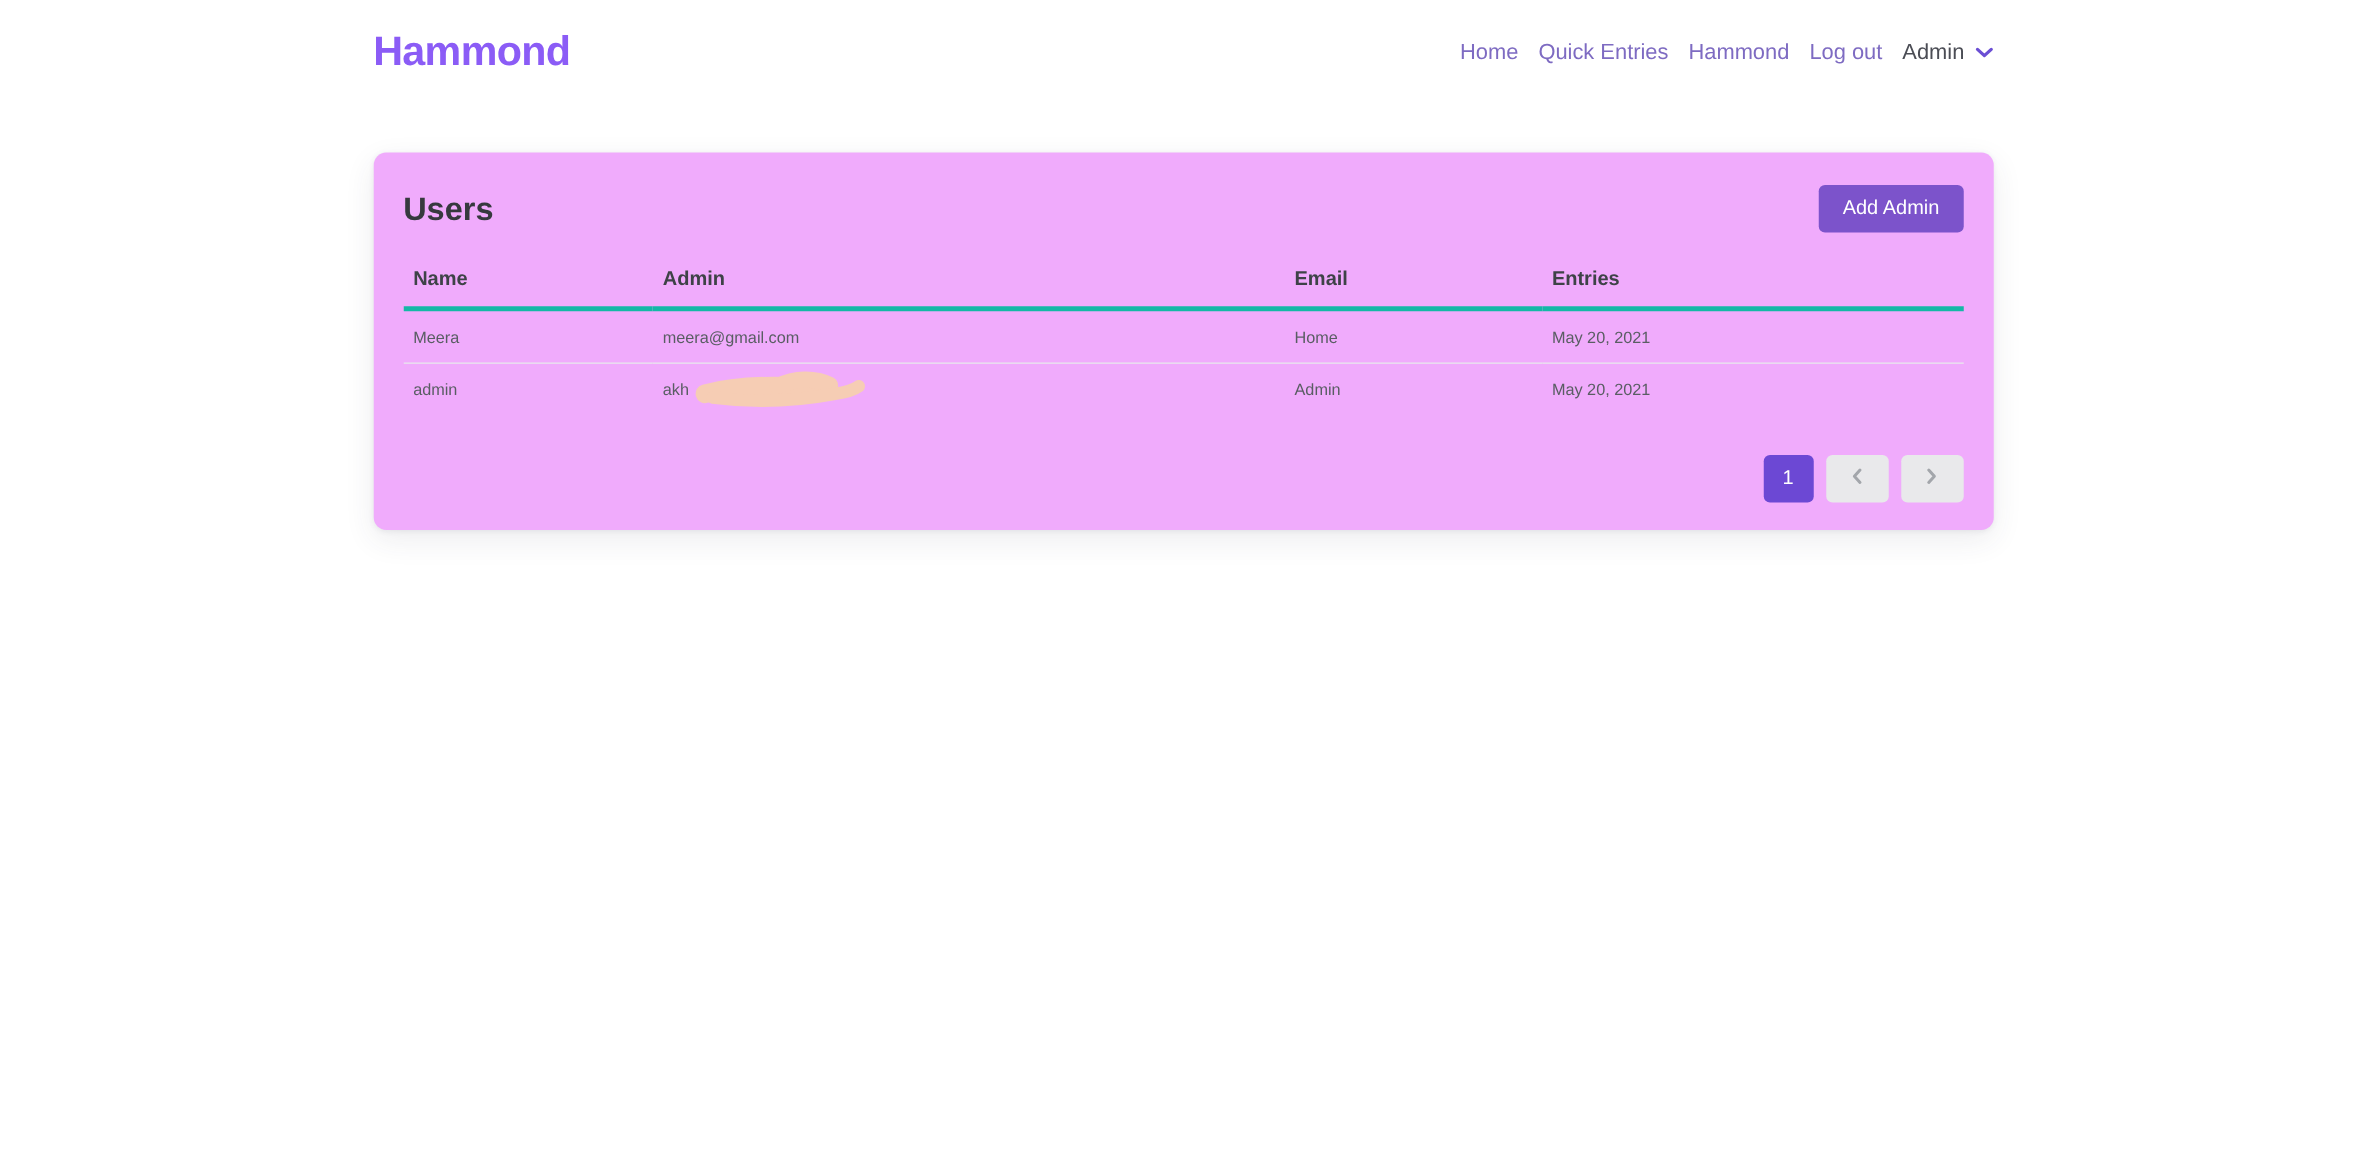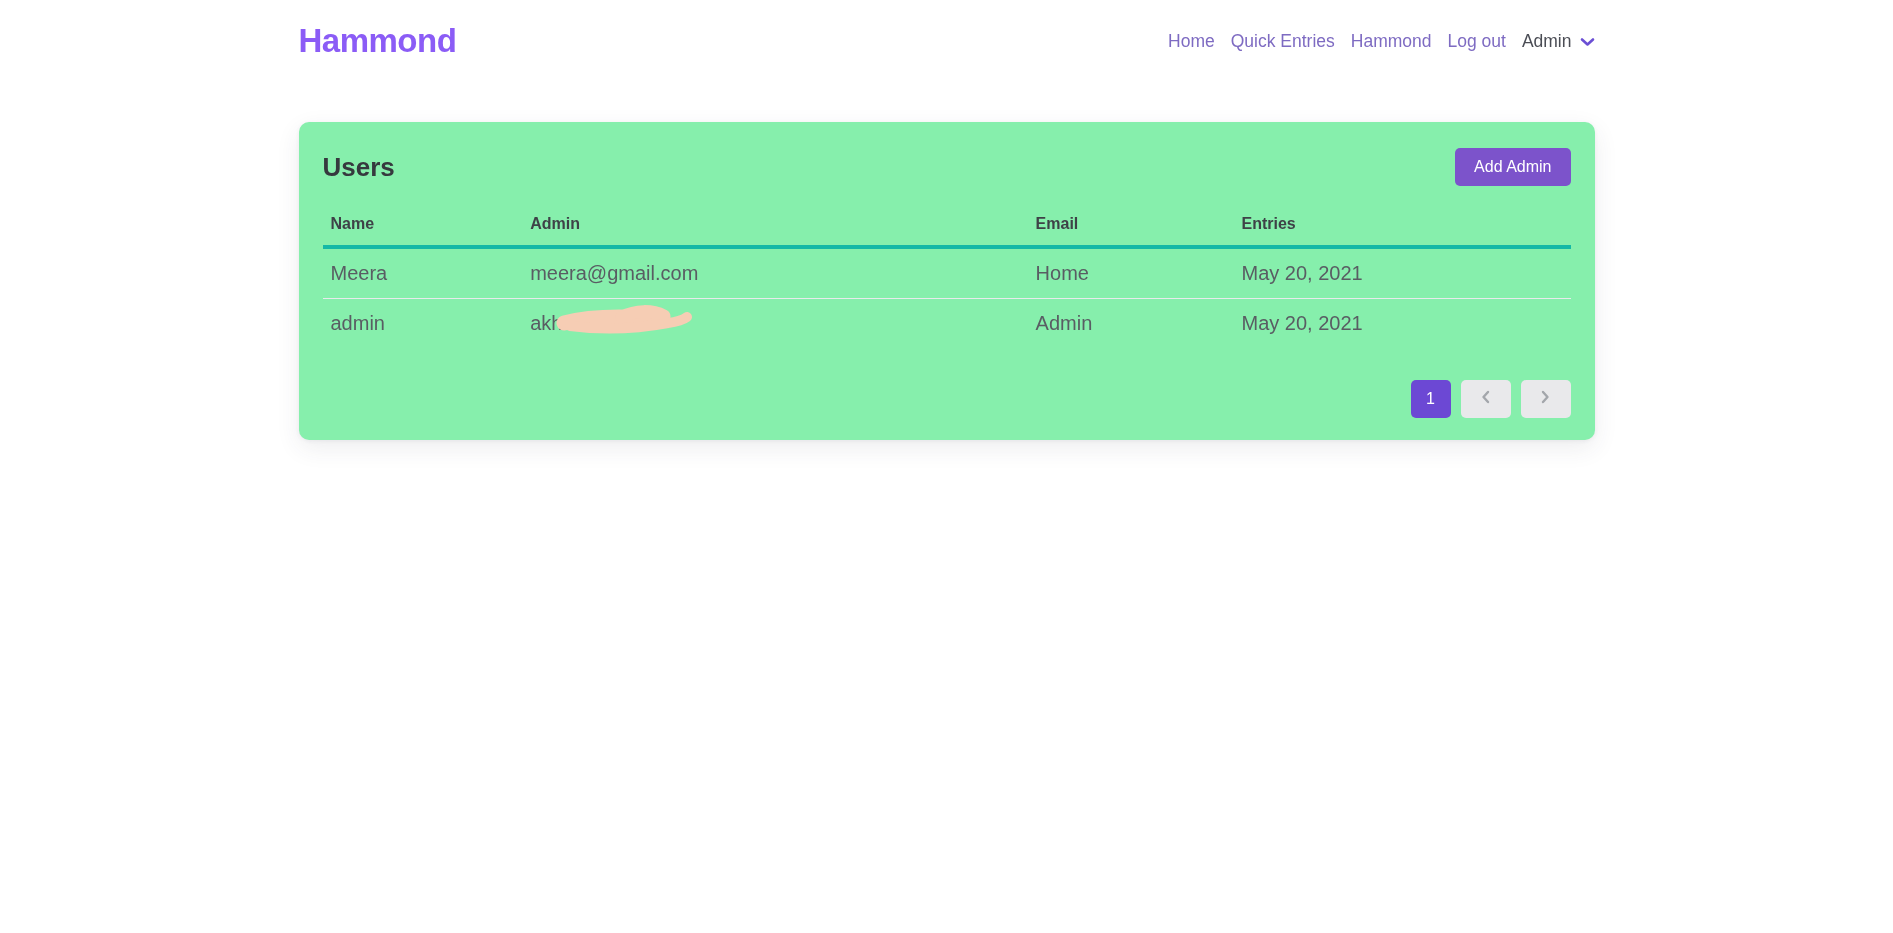--- a/index.html
+++ b/index.html
@@ -27,21 +27,21 @@
   .nav-user {
     display: flex; align-items: center; gap: 8px; cursor: pointer;
     color: #4b4d55; font-size: 17.5px;
   }
   .nav-user svg { margin-top: 2px; }
 
   
   main { padding-bottom: 40px; }
   .card {
     margin-top: 44px;
-    background: #86efac;
+    background: #f0abfc;
     border-radius: 10px;
     box-shadow: 0 1px 4px rgba(50,50,80,0.07), 0 8px 24px rgba(50,50,80,0.09);
     padding: 26px 24px 22px 24px;
   }
   .card-head {
     display: flex; align-items: center; justify-content: space-between;
   }
   .card-title {
     font-size: 26px; font-weight: 700; color: #36393e;
   }
@@ -56,21 +56,21 @@
   col.c-name { width: 16%; }
   col.c-email { width: 40.5%; }
   col.c-role { width: 16.5%; }
   col.c-created { width: 27%; }
   th {
     text-align: left; font-size: 16px; font-weight: 700; color: #3e4247;
     padding: 9px 8px 12px 8px;
     border-bottom: 4px solid #14b8a6;
   }
   td {
-    font-size: 20px; color: #595d63;
+    font-size: 13px; color: #595d63;
     padding: 13px 8px;
     border-bottom: 1px solid #e8eaec;
   }
   tbody tr:last-child td { border-bottom: none; }
 
   .email-wrap { position: relative; display: inline-block; }
   .scribble {
     position: absolute; left: 26px; top: -8px;
     width: 140px; height: 32px; pointer-events: none;
   }

